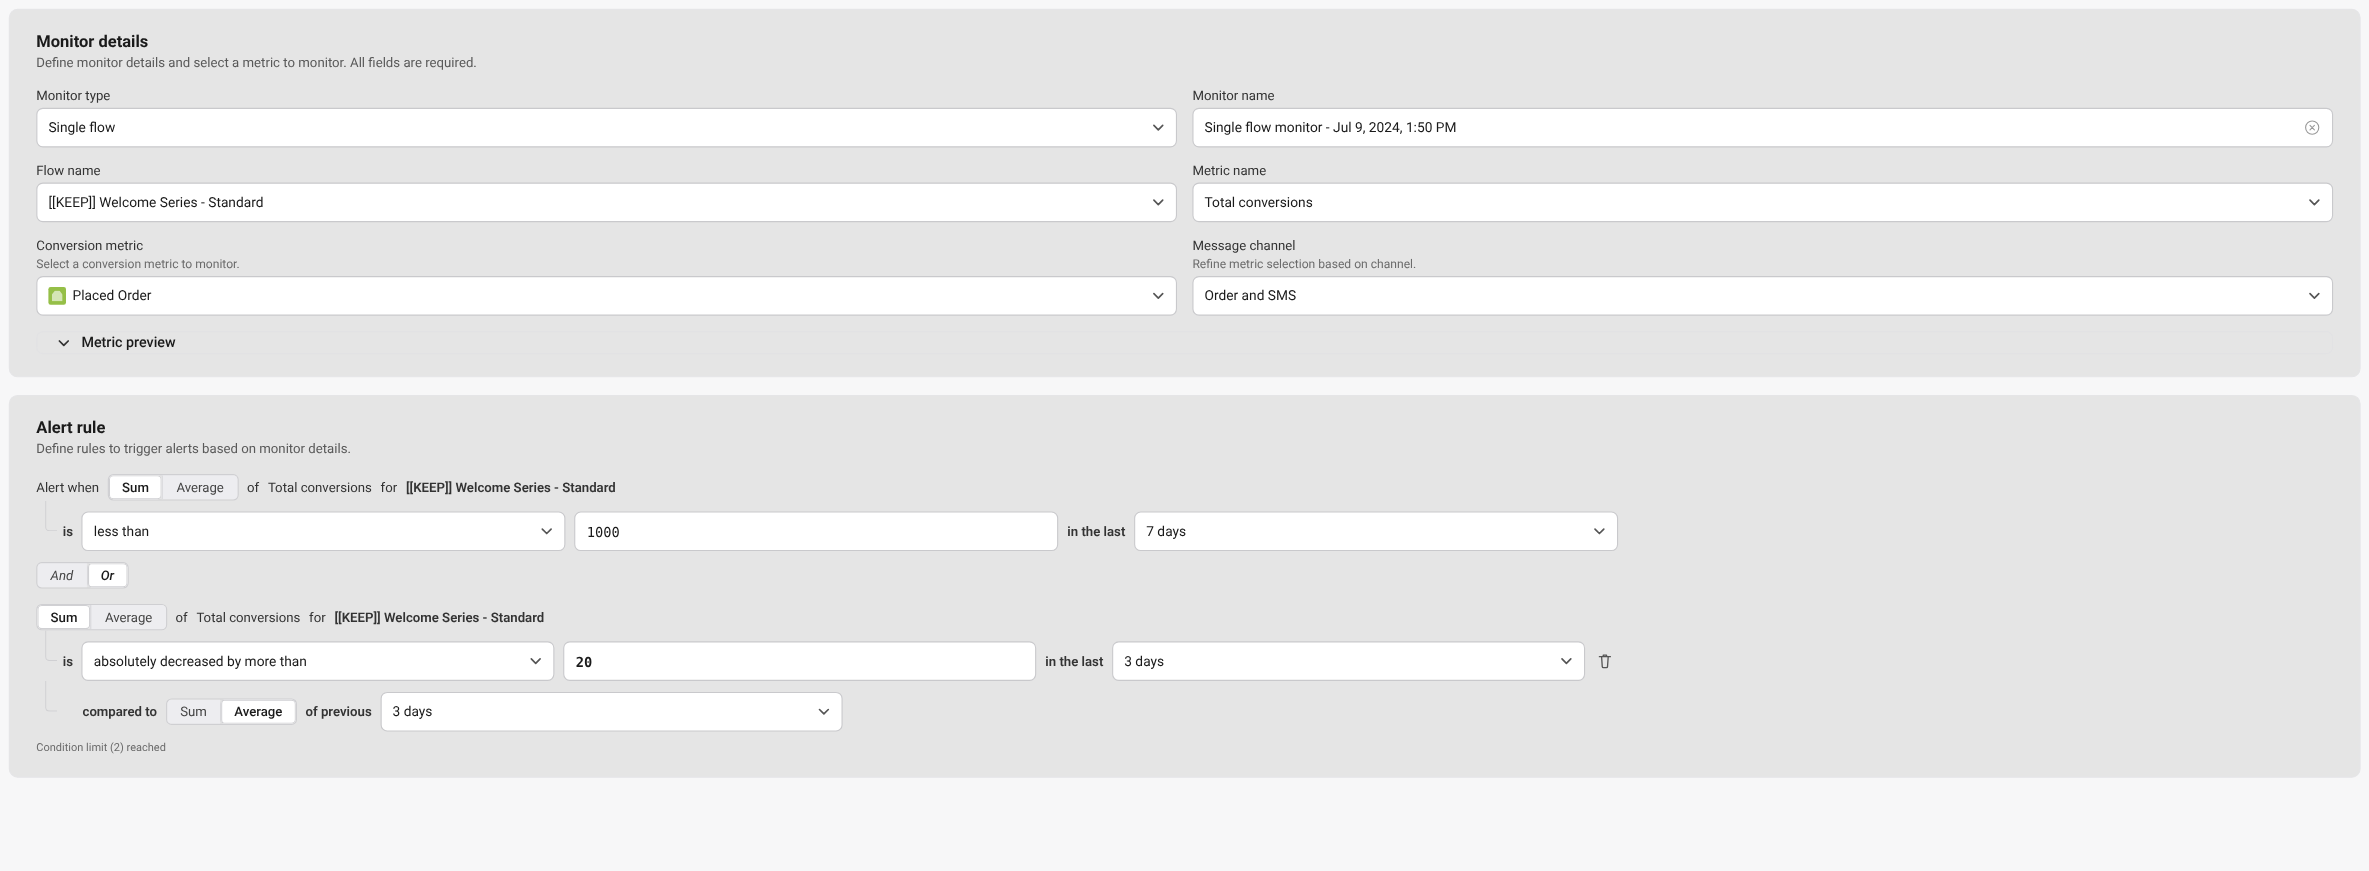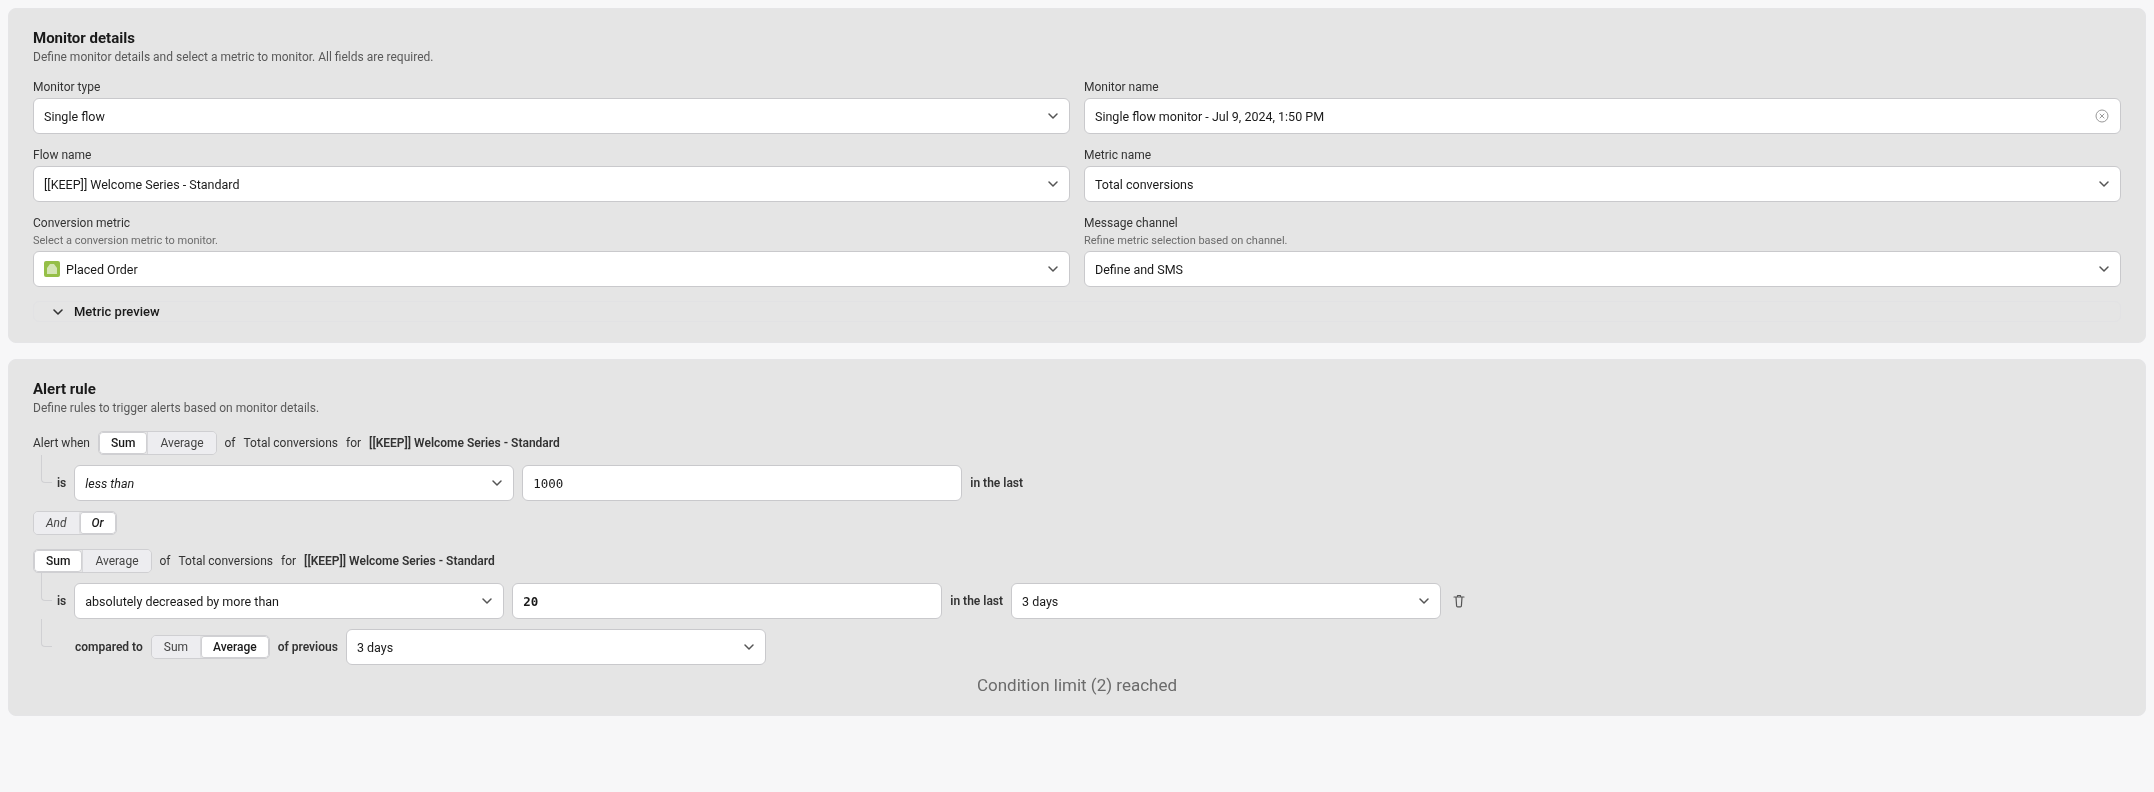--- a/index.html
+++ b/index.html
@@ -152,41 +152,40 @@
   content: "";
   position: absolute;
   left: 8px;
   top: -10px;
   bottom: 50%;
   width: 10px;
   border-left: 1px solid #d0d0d3;
   border-bottom: 1px solid #d0d0d3;
   border-bottom-left-radius: 4px;
 }
-.sel-sm { min-width: 440px; font-style: italic; }
+.sel-sm { min-width: 440px; }
 .input-sm { min-width: 440px; }
 .sel-time { min-width: 440px; }
 .sel-compare { min-width: 430px; }
 .input-val { min-width: 430px; font-weight: bold; }
 .sel-time2 { min-width: 430px; }
 .sel-prev { min-width: 420px; }
 
 .boolean-group { margin: 10px 0 14px 0; font-style: italic; }
 
 .trash {
   width: 20px; height: 20px;
   color: #666;
   cursor: pointer;
   display: flex; align-items: center; justify-content: center;
 }
 .condition-limit {
-  font-size: 17px;
+  font-size: 10px;
   color: #6b6b6b;
   margin-top: 6px;
-  text-align: center;
 }
 svg { display: block; }
 </style>
 </head>
 <body>
 
 <div class="card">
   <div class="section-title">Monitor details</div>
   <div class="section-desc">Define monitor details and select a metric to monitor. All fields are required.</div>
 
@@ -252,21 +251,21 @@
           <svg width="12" height="12" viewBox="0 0 12 12">
               <path d="M2 4l4 4 4-4" stroke="#555" stroke-width="1.5" fill="none" stroke-linecap="round" stroke-linejoin="round"></path>
             </svg>
         </span>
       </div>
     </div>
     <div class="col">
       <div class="field-label">Message channel</div>
       <div class="field-sub">Refine metric selection based on channel.</div>
       <div class="select">
-        <span>Define and SMS</span>
+        <span>Order and SMS</span>
         <span class="chev">
           <svg width="12" height="12" viewBox="0 0 12 12">
               <path d="M2 4l4 4 4-4" stroke="#555" stroke-width="1.5" fill="none" stroke-linecap="round" stroke-linejoin="round"></path>
             </svg>
         </span>
       </div>
     </div>
   </div>
 
   <div class="preview-box">
@@ -302,20 +301,28 @@
       <span class="chev">
         <svg width="12" height="12" viewBox="0 0 12 12">
             <path d="M2 4l4 4 4-4" stroke="#555" stroke-width="1.5" fill="none" stroke-linecap="round" stroke-linejoin="round"></path>
           </svg>
       </span>
     </div>
     <div class="input input-sm" style="font-family: ui-monospace, Menlo, monospace;">
       <span>1000</span>
     </div>
     <span class="plain-text plain-bold">in the last</span>
+    <div class="select sel-time">
+      <span>7 days</span>
+      <span class="chev">
+        <svg width="12" height="12" viewBox="0 0 12 12">
+            <path d="M2 4l4 4 4-4" stroke="#555" stroke-width="1.5" fill="none" stroke-linecap="round" stroke-linejoin="round"></path>
+          </svg>
+      </span>
+    </div>
   </div>
 
   <div class="boolean-group">
     <div class="seg-group">
       <div class="seg-btn">And</div>
       <div class="seg-btn active">Or</div>
     </div>
   </div>
 
   <div class="inline-row">

